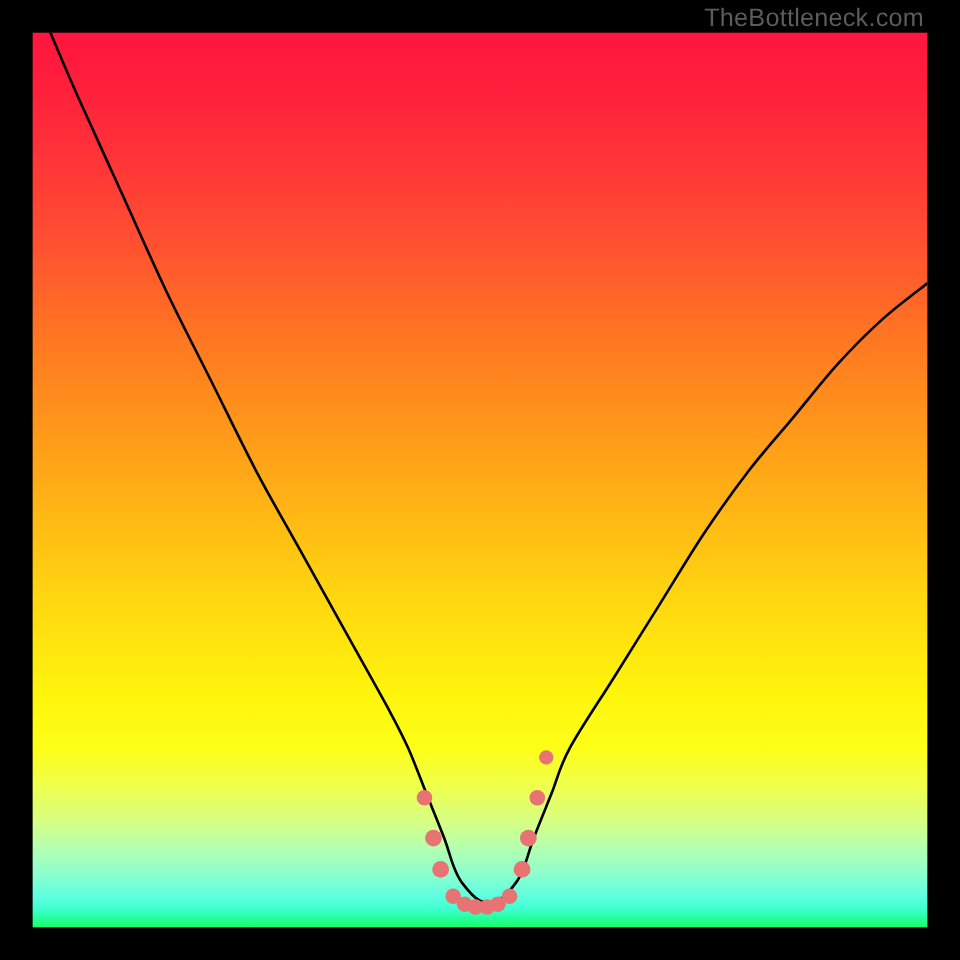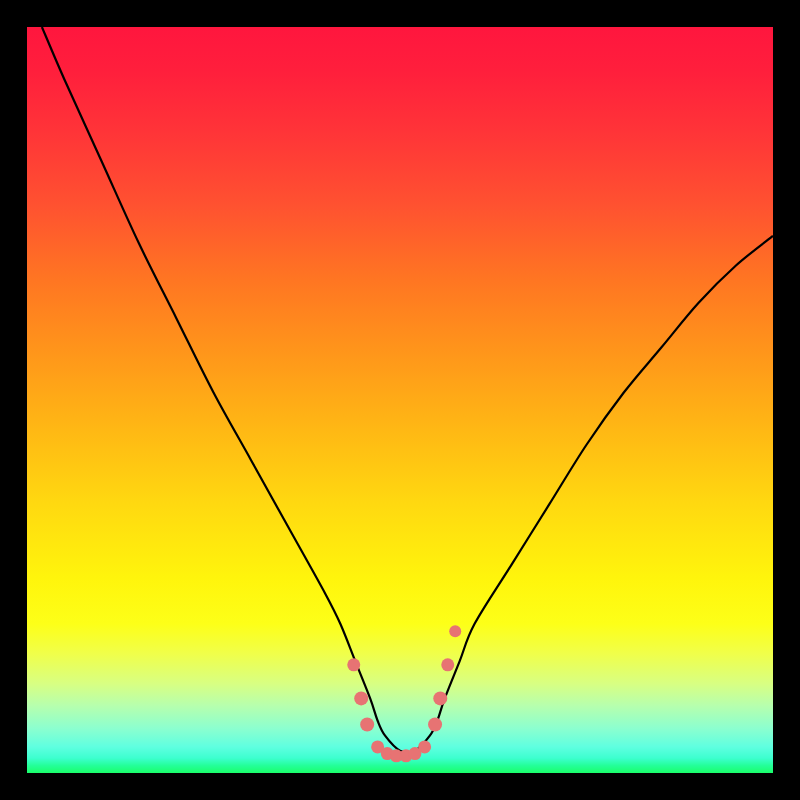--- a/index.html
+++ b/index.html
@@ -70,20 +70,21 @@
     position: absolute;
     left: 0; top: 0; width: 746px; height: 746px;
     pointer-events: none;
   }
 </style>
 </head>
 <body>
 
 <div class="frame">
 
+  <div class="attribution">TheBottleneck.com</div>
 
   <div class="plot">
     <div class="gradient-bg"></div>
 
     <svg class="curve" viewBox="0 0 746 746" preserveAspectRatio="none">
       <path id="curve-path" fill="none" stroke="#000000" stroke-width="2.2" d="M 14.92 0 C 18.65 8.703333333333319, 27.35333333333334 29.8399999999999, 37.300000000000004 52.219999999999914 C 47.24666666666667 74.59999999999992, 62.16666666666668 106.92666666666673, 74.60000000000001 134.2800000000001 C 87.03333333333335 161.63333333333344, 99.46666666666665 190.23000000000005, 111.89999999999999 216.34000000000003 C 124.33333333333333 242.45000000000002, 136.76666666666668 266.0733333333333, 149.20000000000002 290.94 C 161.63333333333335 315.8066666666667, 174.06666666666666 341.9166666666667, 186.5 365.54 C 198.93333333333334 389.16333333333336, 211.36666666666665 410.3, 223.79999999999998 432.68 C 236.23333333333332 455.06, 248.66666666666663 477.44, 261.09999999999997 499.82 C 273.5333333333333 522.2, 289.6966666666667 550.7966666666667, 298.40000000000003 566.96 C 307.10333333333335 583.1233333333333, 308.3466666666667 585.6099999999999, 313.32 596.8 C 318.2933333333333 607.99, 323.26666666666665 621.6666666666667, 328.24 634.1 C 333.21333333333337 646.5333333333333, 339.43 661.4533333333334, 343.16 671.4 C 346.89000000000004 681.3466666666666, 348.1333333333333 687.5633333333333, 350.62 693.78 C 353.1066666666667 699.9966666666667, 354.34999999999997 703.7266666666667, 358.08 708.7 C 361.81 713.6733333333334, 368.02666666666664 721.1333333333333, 373 723.62 C 377.97333333333336 726.1066666666667, 382.94666666666666 726.1066666666667, 387.92 723.62 C 392.8933333333334 721.1333333333333, 399.11 713.6733333333334, 402.84000000000003 708.7 C 406.57000000000005 703.7266666666667, 407.81333333333333 699.9966666666667, 410.3 693.78 C 412.7866666666667 687.5633333333333, 414.0300000000001 681.3466666666666, 417.76000000000005 671.4 C 421.49 661.4533333333334, 427.70666666666665 646.5333333333333, 432.67999999999995 634.1 C 437.65333333333325 621.6666666666667, 438.89666666666665 612.9633333333333, 447.59999999999997 596.8 C 456.3033333333333 580.6366666666667, 472.4666666666667 557.0133333333333, 484.90000000000003 537.12 C 497.33333333333337 517.2266666666667, 509.7666666666666 497.3333333333333, 522.1999999999999 477.44 C 534.6333333333332 457.5466666666667, 547.0666666666666 436.40999999999997, 559.5 417.76 C 571.9333333333334 399.11, 584.3666666666668 381.7033333333334, 596.8000000000001 365.54 C 609.2333333333333 349.37666666666667, 621.6666666666667 335.70000000000005, 634.1 320.78000000000003 C 646.5333333333333 305.86, 658.9666666666667 289.69666666666666, 671.4 276.02 C 683.8333333333333 262.3433333333333, 696.2666666666667 249.90999999999997, 708.6999999999999 238.71999999999997 C 721.1333333333332 227.52999999999997, 739.7833333333333 213.85333333333332, 746 208.88"></path>
     </svg>
 
     <svg class="minimum-band" viewBox="0 0 746 746" preserveAspectRatio="none">
       <g id="marker-group">

